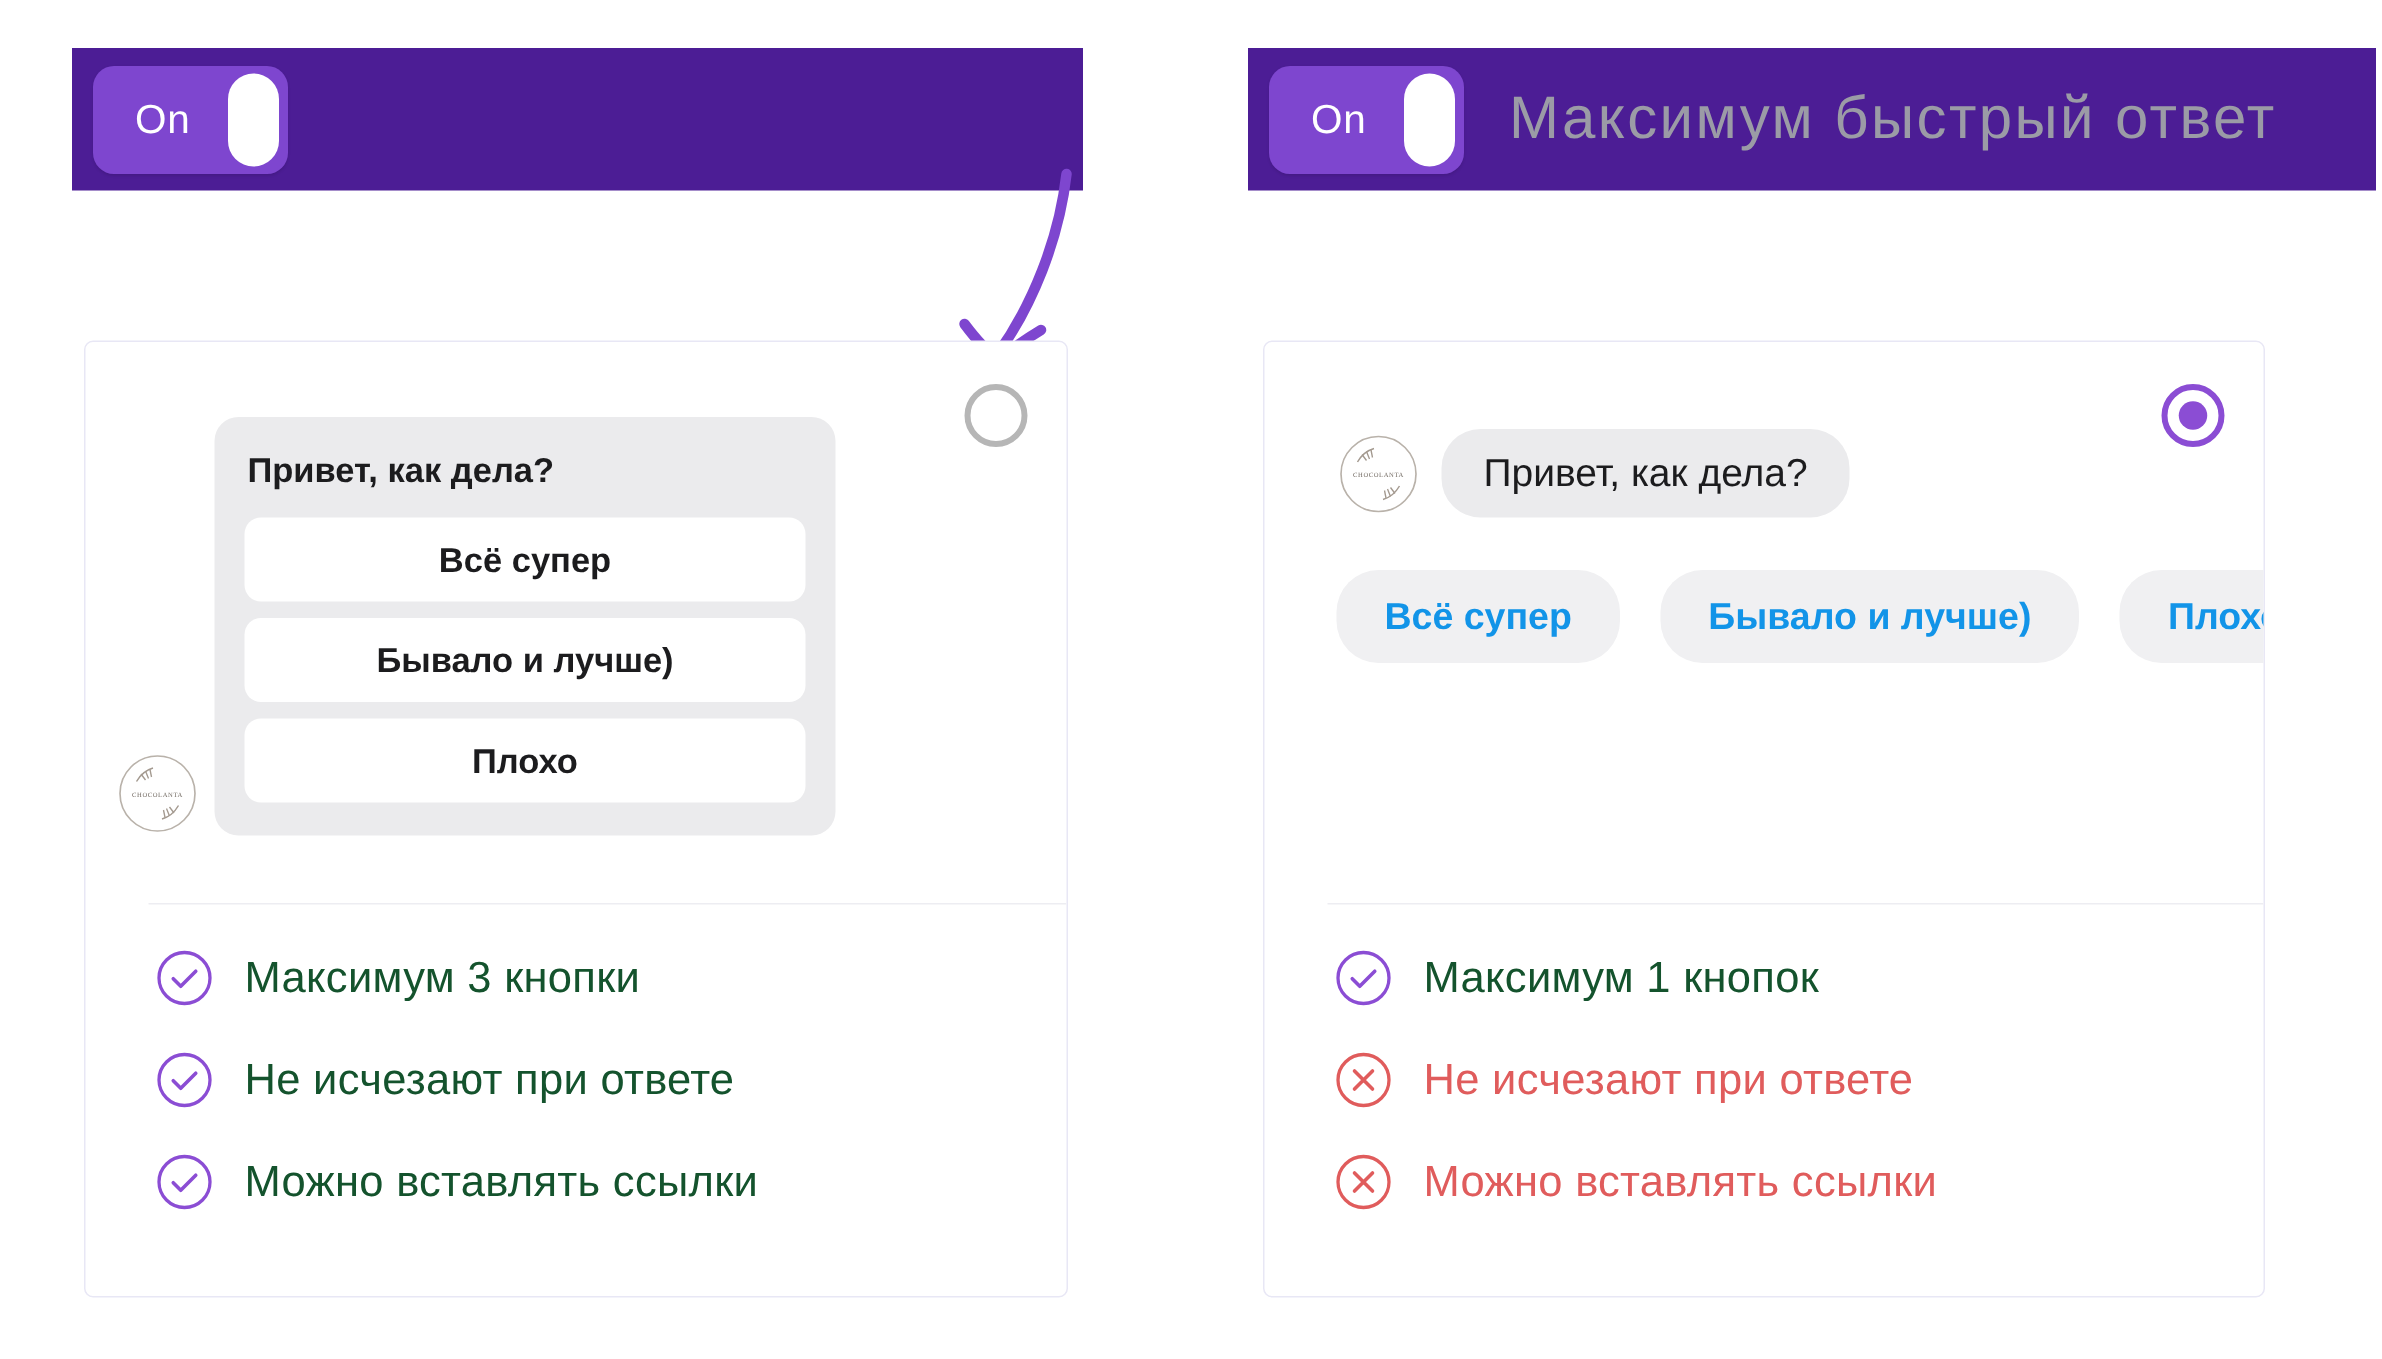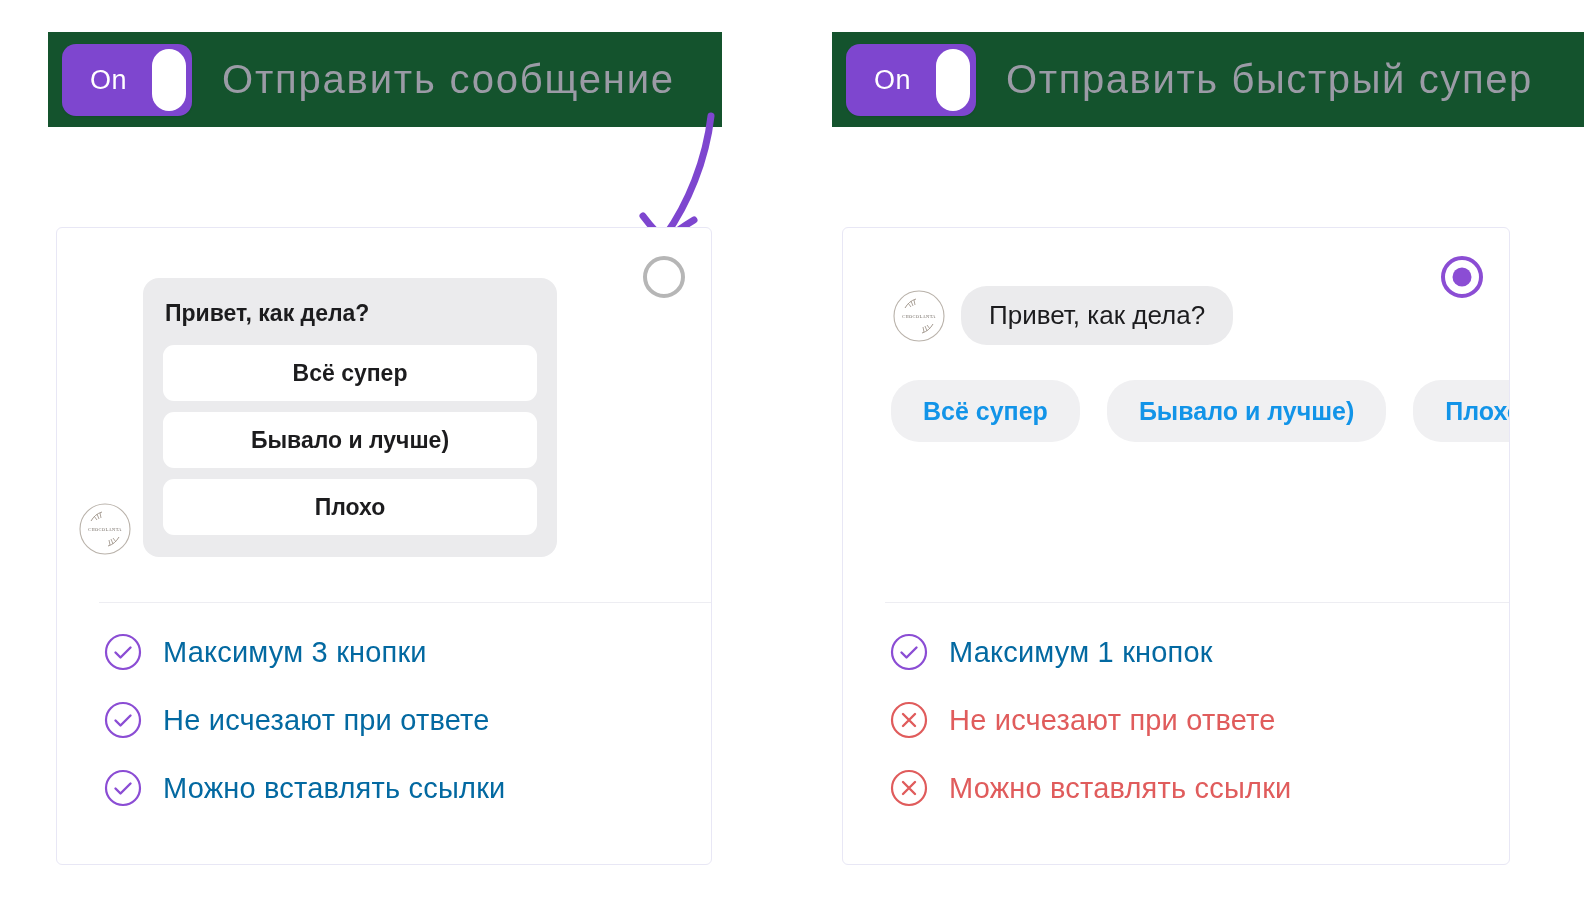--- a/index.html
+++ b/index.html
@@ -22,21 +22,21 @@
   
   .panel { position: absolute; top: 0; height: 906px; }
   .panel-left  { left: 0;    width: 790px; }
   .panel-right { left: 790px; width: 798px; }
 
   
   .header-band {
     position: absolute;
     top: 32px;
     height: 95px;
-    background: #14532d;
+    background: #4c1d95;
     display: flex;
     align-items: center;
     padding-left: 14px;
   }
   .panel-left  .header-band { left: 48px;  right: 68px; }
   .panel-right .header-band { left: 42px;  right: 4px;  }
 
   .toggle {
     position: relative;
     width: 130px;
@@ -216,39 +216,38 @@
     gap: 28px;
   }
   .feature {
     display: flex;
     align-items: center;
     gap: 20px;
   }
   .feature-icon { flex: 0 0 auto; width: 40px; height: 40px; }
   .feature-text {
     font-size: 29px;
-    color: #0369a1;
+    color: #14532d;
     letter-spacing: 0.2px;
     white-space: nowrap;
   }
   .feature.neg .feature-text { color: #e05c5c; }
 </style>
 </head>
 <body>
 
 <div class="stage">
 
   <div class="panel panel-left">
 
     <div class="header-band">
       <div class="toggle">
         <span class="toggle-label">On</span>
         <span class="toggle-knob"></span>
       </div>
-      <div class="header-title">Отправить сообщение</div>
     </div>
 
     <svg class="arrow-svg arrow-left-svg" width="110" height="150">
       <path d="M71 4 C 66 48, 48 92, 25 124" stroke="#7e46cf" stroke-width="7" fill="none" stroke-linecap="round"></path>
       <path d="M3 104 C 12 116, 20 124, 26 128" stroke="#7e46cf" stroke-width="7" fill="none" stroke-linecap="round"></path>
       <path d="M54 108 C 44 114, 34 121, 26 128" stroke="#7e46cf" stroke-width="7" fill="none" stroke-linecap="round"></path>
     </svg>
 
     <div class="card">
       <div class="radio"></div>
@@ -299,21 +298,21 @@
     </div>
   </div>
 
   <div class="panel panel-right">
 
     <div class="header-band">
       <div class="toggle">
         <span class="toggle-label">On</span>
         <span class="toggle-knob"></span>
       </div>
-      <div class="header-title">Отправить быстрый супер</div>
+      <div class="header-title">Максимум быстрый ответ</div>
     </div>
 
     <div class="card">
       <div class="radio selected"></div>
 
       <div class="qr-msg-row">
         <svg class="avatar" width="56" height="56" viewBox="0 0 56 56">
           <circle cx="28" cy="28" r="25" fill="#fff" stroke="#b9b2aa" stroke-width="1.1"></circle>
           <path d="M14 20 q4 -7 11 -9" stroke="#a49a90" stroke-width="1" fill="none"></path>
           <path d="M17 15 l3 4 M20 13 l2 5 M23 12 l1 5" stroke="#a49a90" stroke-width="0.9"></path>

